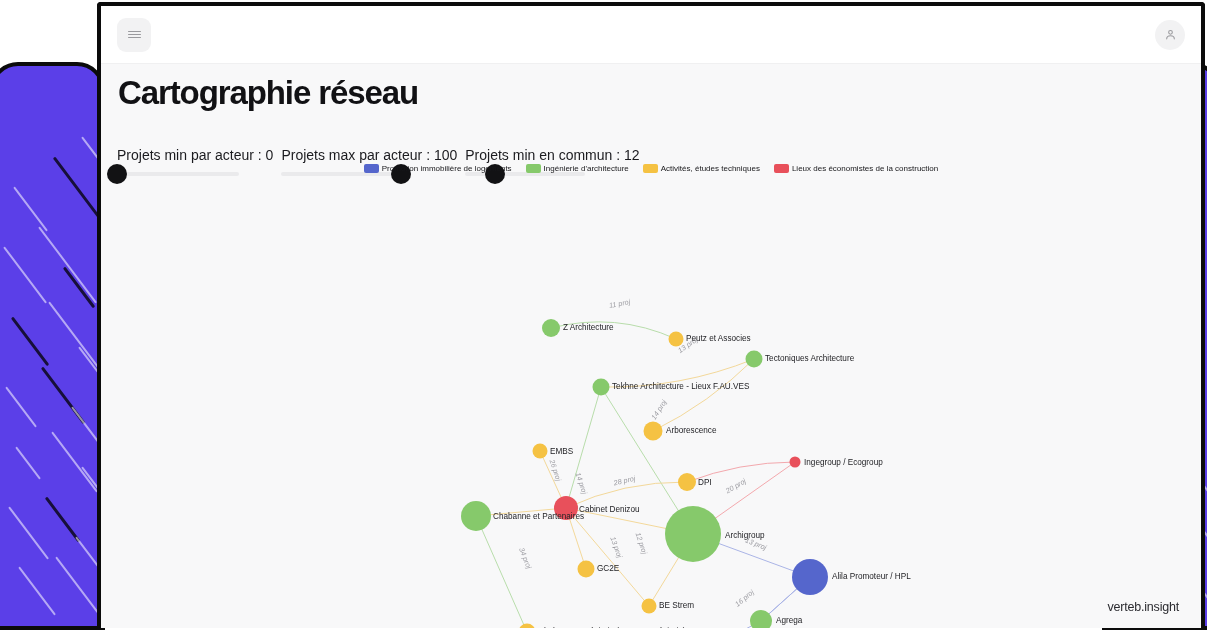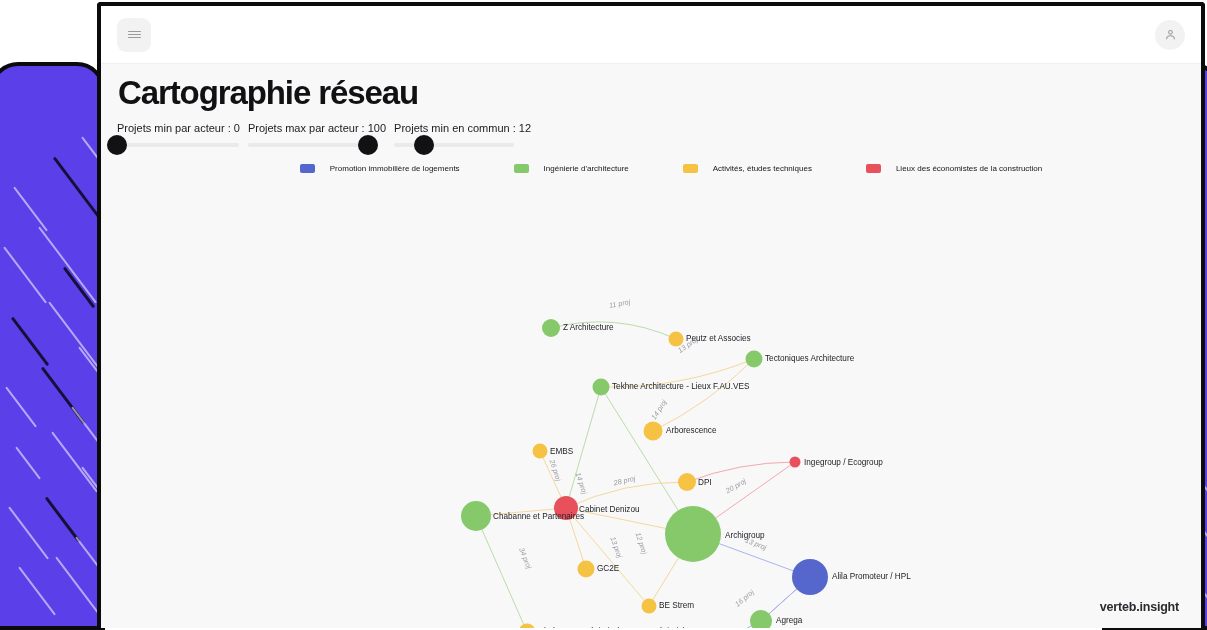--- a/index.html
+++ b/index.html
@@ -86,22 +86,22 @@
     color: #111114;
   }
 
   
   .sliders {
     position: absolute; left: 16px; top: 58px;
     display: flex;
   }
   .slider-group { margin-right: 8px; }
   .slider-label {
-    font-size: 11px; color: #1b1b1f;
-    margin-bottom: 9px; white-space: nowrap;
+    font-size: 14px; color: #1b1b1f;
+    margin-bottom: 9px; white-space: nowrap; margin-top: 25px;
   }
   .slider-track {
     position: relative;
     height: 4px; background: #eaeaec; border-radius: 3px;
     width: 120px;
   }
   .slider-thumb {
     position: absolute; top: 50%;
     width: 20px; height: 20px; border-radius: 50%;
     background: #121214;
@@ -112,21 +112,21 @@
   .sg2 .slider-track { width: 120px; }
   .sg3 .slider-track { width: 120px; }
   .sg4 .slider-track { width: 123px; }
 
   
   .legend {
     position: absolute; left: 0; right: 0; top: 100px;
     display: flex; justify-content: center; align-items: center;
     gap: 14px;
   }
-  .legend-item { display:flex; align-items:center; gap:15px;margin-left:40px; }
+  .legend-item { display:flex; align-items:center; gap:3px; }
   .legend-swatch { width: 15px; height: 9px; border-radius: 2px; }
   .legend-text { font-size: 8px; color: #17171a; white-space: nowrap; }
 
   
   .graph-wrap { position: absolute; left:0; top:0; right:0; bottom:0; }
   svg.graph { position:absolute; left:0; top:0; width:1100px; height:564px; }
 
   .node-label {
     font-size: 8.2px;
     fill: #232327;
@@ -135,21 +135,21 @@
   }
   .edge-label {
     font-size: 7.2px;
     fill: #9c9ca2;
     font-family: "Liberation Sans", sans-serif;
     font-style: italic;
   }
 
   .brand {
     position: absolute; right: 22px; bottom: 14px;
-    font-size: 12.5px; font-weight: 700; color: #2b2b30;
+    font-size: 12.5px; font-weight: 400; color: #2b2b30;
     letter-spacing: -0.2px;
   }
 </style>
 </head>
 <body>
 
 <div id="root">
 
   <div class="purple-panel purple-left">
     <div class="stripes" id="stripes-left">

